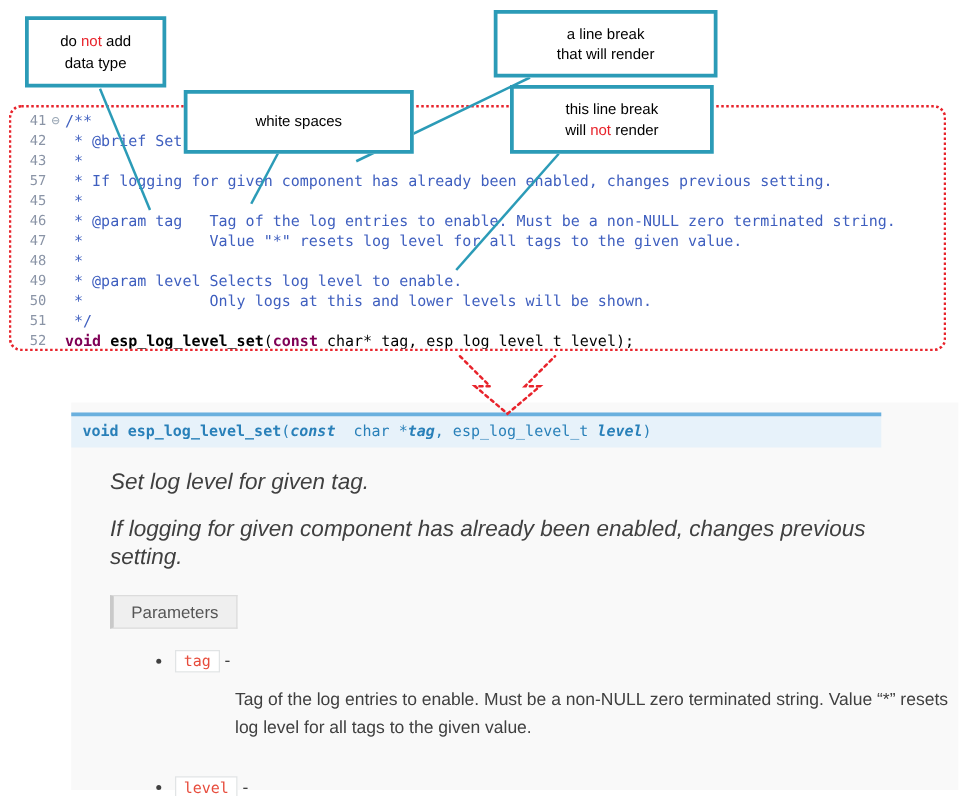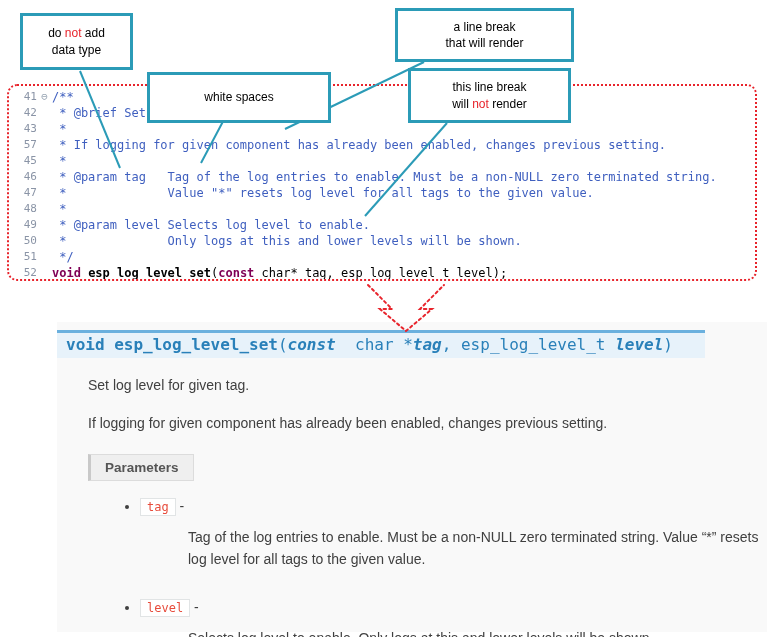--- a/index.html
+++ b/index.html
@@ -35,29 +35,29 @@
   .cmt { color:var(--code-comment,#3F5FBF); }
   .kw { color:var(--code-keyword,#7F0055); font-weight:bold; white-space:pre; }
   .fname { font-weight:bold; color:#000; white-space:pre; }
   .plain { color:#000; white-space:pre; }
 
   
   .docpanel { position:absolute; left:57px; top:322px; width:710px; height:310px;
               background:#f9f9f9; z-index:4; color:var(--body-text,#404040); }
   .sig { margin:8px 0 0 0; width:648px; background:var(--sig-bg,#E7F2FA);
          border-top:3px solid var(--sig-border,#6AB0DE); padding:3px 0 4px 9px;
-         font-family:"DejaVu Sans Mono", monospace; font-size:16px; line-height:18px;
+         font-family:"DejaVu Sans Mono", monospace; font-size:12px; line-height:18px;
          color:var(--sig-text,#2980B9); white-space:pre; }
   .sig .b { font-weight:bold; white-space:pre; }
   .sig .bi { font-weight:bold; font-style:italic; white-space:pre; }
   .sig .n { white-space:pre; }
-  .docpanel p.body { font-size:14px; line-height:22px; margin:16px 0 0 31px; max-width:625px; }
+  .docpanel p.body { font-size:18px; line-height:22px; margin:16px 0 0 31px; max-width:625px;font-style:italic; }
   .params-label { display:inline-block; margin:20px 0 0 31px; background:#efefef;
                   border:1px solid #dcdcdc; border-left:3px solid #c9c9c9;
-                  padding:5px 14px; font-weight:bold; font-size:13.5px; color:#555; }
+                  padding:5px 14px; font-weight:normal; font-size:13.5px; color:#555; }
   .params-list { margin:14px 0 0 0; padding-left:83px; list-style:disc; }
   .params-list li { font-size:14px; line-height:22px; }
   .params-list li + li { margin-top:26px; }
   .chip { font-family:"DejaVu Sans Mono", monospace; font-size:12px; color:var(--literal-red,#E74C3C);
           background:#fff; border:1px solid #e1e4e5; padding:1px 6px; }
   .pdash { color:var(--body-text,#404040); }
   .pdesc { margin-top:8px; max-width:600px; line-height:22px;margin-left:48px; }
 </style>
 </head>
 <body>

